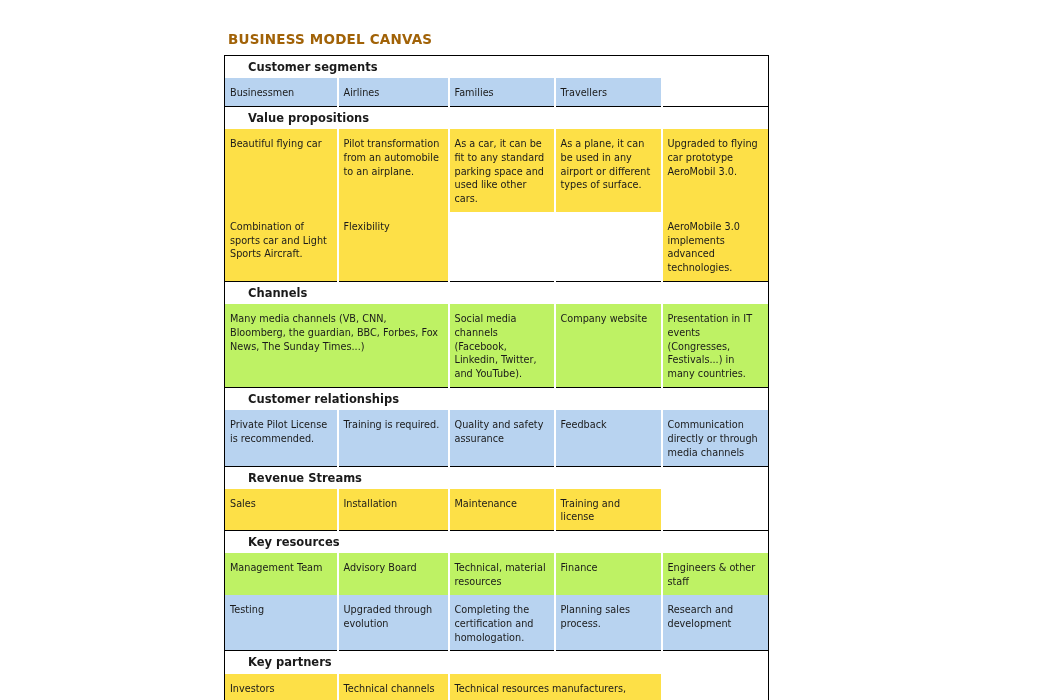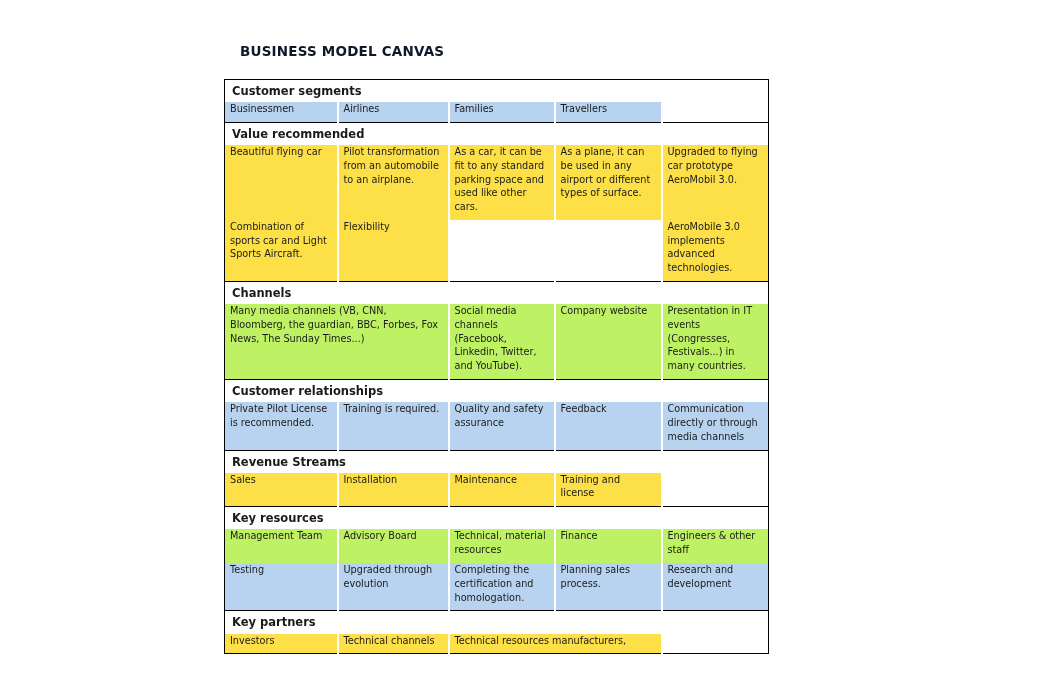--- a/index.html
+++ b/index.html
@@ -19,23 +19,23 @@
   #canvas-root {
     position: absolute;
     left: 224px;
     top: 0;
     width: 544px;
   }
 
   #page-title {
     font-size: 13.5px;
     font-weight: bold;
-    color: #0f172a;
+    color: #a16207;
     letter-spacing: 0.2px;
-    margin: 12px;
+    margin: 0;
     padding: 32px 0 8px 4px;
     line-height: 1.1;
     white-space: nowrap;
   }
 
   table.bmc {
     border-collapse: collapse;
     table-layout: fixed;
     width: 544px;
     border: 1.6px solid #000000;
@@ -48,33 +48,33 @@
   table.bmc col.c4 { width: 107px; }
   table.bmc col.c5 { width: 107px; }
 
   tr.section-row > td.section-head {
     border-top: 1.6px solid #000000;
     border-bottom: none;
     background: #ffffff;
     font-size: 11.5px;
     font-weight: bold;
     color: #1a1a1a;
-    padding: 5px 5px 4px 7px;
+    padding: 5px 5px 4px 23px;
     vertical-align: top;
     line-height: 1.15;
   }
 
   tr.section-row.first > td.section-head {
     border-top: none;
   }
 
   td.cell {
     font-size: 9.7px;
     color: #1a1a1a;
-    padding: 0 5px 6px 5px;
+    padding: 8px 5px 6px 5px;
     vertical-align: top;
     line-height: 1.42;
     border: none;
     background: #ffffff;
     word-wrap: break-word;
   }
 
   td.cell.blue  { background: #b8d3f0; }
   td.cell.green { background: #fde047; }
   td.cell.pink  { background: #bef264; }
@@ -104,21 +104,21 @@
           <td class="section-head" colspan="5">Customer segments</td>
         </tr>
         <tr class="data-row">
           <td class="cell blue">Businessmen</td>
           <td class="cell blue gap-left">Airlines</td>
           <td class="cell blue gap-left">Families</td>
           <td class="cell blue gap-left">Travellers</td>
           <td class="cell empty gap-left"></td>
         </tr>
         <tr class="section-row">
-          <td class="section-head" colspan="5">Value recommended</td>
+          <td class="section-head" colspan="5">Value propositions</td>
         </tr>
         <tr class="data-row">
           <td class="cell green">Beautiful flying car</td>
           <td class="cell green gap-left">Pilot transformation from an automobile to an airplane.</td>
           <td class="cell green gap-left">As a car, it can be fit to any standard parking space and used like other cars.</td>
           <td class="cell green gap-left">As a plane, it can be used in any airport or different types of surface.</td>
           <td class="cell green gap-left">Upgraded to flying car prototype AeroMobil 3.0.</td>
         </tr>
         <tr class="data-row">
           <td class="cell green">Combination of sports car and Light Sports Aircraft.</td>

